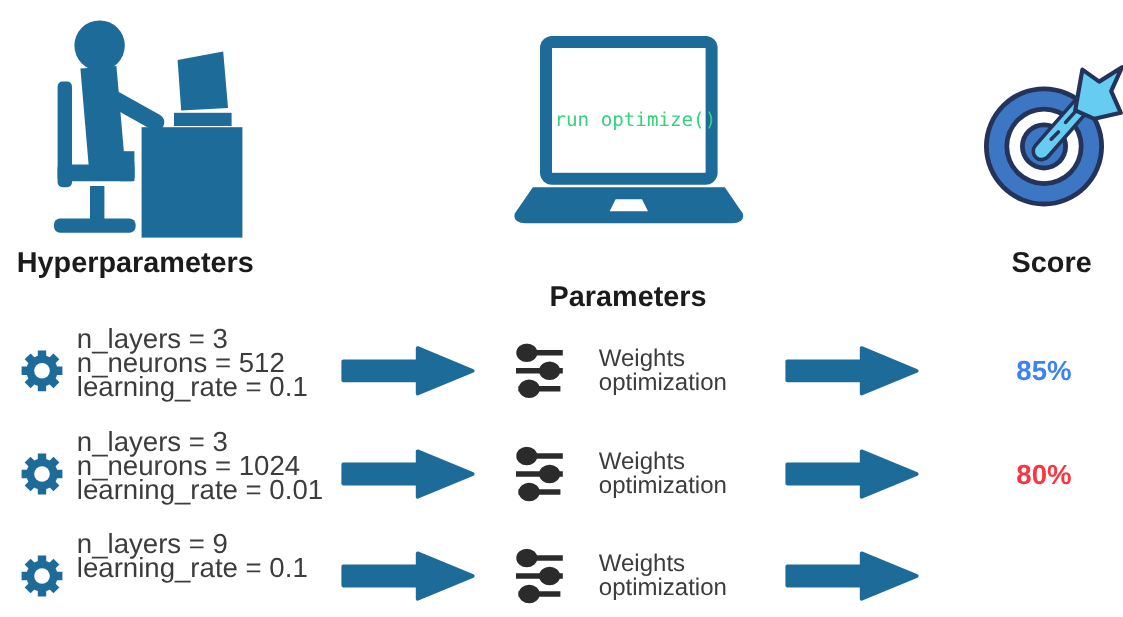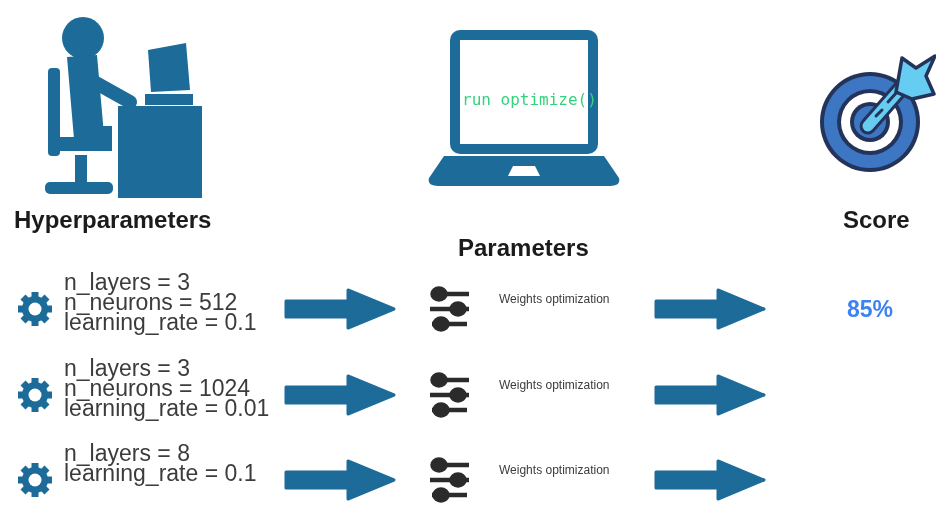--- a/index.html
+++ b/index.html
@@ -11,21 +11,21 @@
     --target-outline:#24335a;
     --dart-blue:#66ccf2;
     --code-green:#35d27d;
   }
   *{margin:0;padding:0;box-sizing:border-box;}
   body{font-family:"Liberation Sans",sans-serif;background:#ffffff;}
   .canvas{position:relative;width:936px;height:514px;background:#ffffff;overflow:hidden;padding-left:46px;}
   .abs{position:absolute;}
   .heading{position:absolute;top:206px;font-size:24px;font-weight:bold;color:var(--heading);letter-spacing:0;white-space:nowrap;}
   .params-text{position:absolute;left:64px;width:225px;font-size:23px;line-height:20px;color:var(--text);}
-  .weights-text{position:absolute;left:499px;width:122px;font-size:12px;line-height:20px;color:var(--text);}
+  .weights-text{position:absolute;left:499px;width:122px;font-size:20px;line-height:20px;color:var(--text);}
   .score-text{position:absolute;left:825px;width:90px;text-align:center;font-size:23px;font-weight:bold;white-space:nowrap;}
   .gear-box{position:absolute;left:14px;width:42px;height:42px;}
   .arrow-a{position:absolute;left:284px;width:112px;height:46px;}
   .arrow-b{position:absolute;left:654px;width:112px;height:46px;}
   .sliders-box{position:absolute;left:428px;width:44px;height:48px;}
   .row{position:absolute;left:0;width:936px;height:86px;}
   .laptop-code{position:absolute;left:462px;top:90px;width:150px;font-family:"DejaVu Sans Mono","Liberation Mono",monospace;font-size:16px;color:var(--code-green);white-space:nowrap;}
 </style>
 </head>
 <body>
@@ -142,37 +142,38 @@
         <line x1="2" y1="23" x2="41" y2="23"></line>
           <ellipse cx="30" cy="23" rx="6.5" ry="5.5"></ellipse>
         <line x1="4" y1="38" x2="39" y2="38"></line>
           <ellipse cx="13" cy="38" rx="6.5" ry="5.5"></ellipse>
       </g>
     </svg>
     <div class="weights-text" style="top:23px;">Weights optimization</div>
     <svg class="arrow-b" style="top:20px;" viewBox="0 0 112 46">
       <path d="M2,15 H64 V4 L110,23 L64,42 V31 H2 Z" fill="#1c6b99" stroke="#1c6b99" stroke-width="3" stroke-linejoin="round"></path>
     </svg>
+    <div class="score-text" style="top: 30px; color: rgb(252, 52, 64);">80%</div>
   </div>
 
   <div class="row" style="top:437px;">
     <svg class="gear-box" style="top:22px;" viewBox="0 0 42 42">
       <g fill="#1c6b99">
         <g stroke="#1c6b99" stroke-width="7">
           <line x1="21" y1="4" x2="21" y2="38"></line>
             <line x1="4" y1="21" x2="38" y2="21"></line>
           <line x1="9" y1="9" x2="33" y2="33"></line>
             <line x1="33" y1="9" x2="9" y2="33"></line>
         </g>
         <circle cx="21" cy="21" r="13"></circle>
           <circle cx="21" cy="21" r="6.5" fill="#ffffff"></circle>
       </g>
     </svg>
     <div class="params-text" style="top:6px;">
-      <div>n_layers = 8</div>
+      <div>n_layers = 9</div>
       <div>learning_rate = 0.1</div>
     </div>
     <svg class="arrow-a" style="top:20px;" viewBox="0 0 112 46">
       <path d="M2,15 H64 V4 L110,23 L64,42 V31 H2 Z" fill="#1c6b99" stroke="#1c6b99" stroke-width="3" stroke-linejoin="round"></path>
     </svg>
     <svg class="sliders-box" style="top:20px;" viewBox="0 0 44 48">
       <g stroke="#2b2b2b" stroke-width="4.5" fill="#2b2b2b">
         <line x1="6" y1="8" x2="41" y2="8"></line>
           <ellipse cx="11" cy="8" rx="6.5" ry="5.5"></ellipse>
         <line x1="2" y1="23" x2="41" y2="23"></line>

